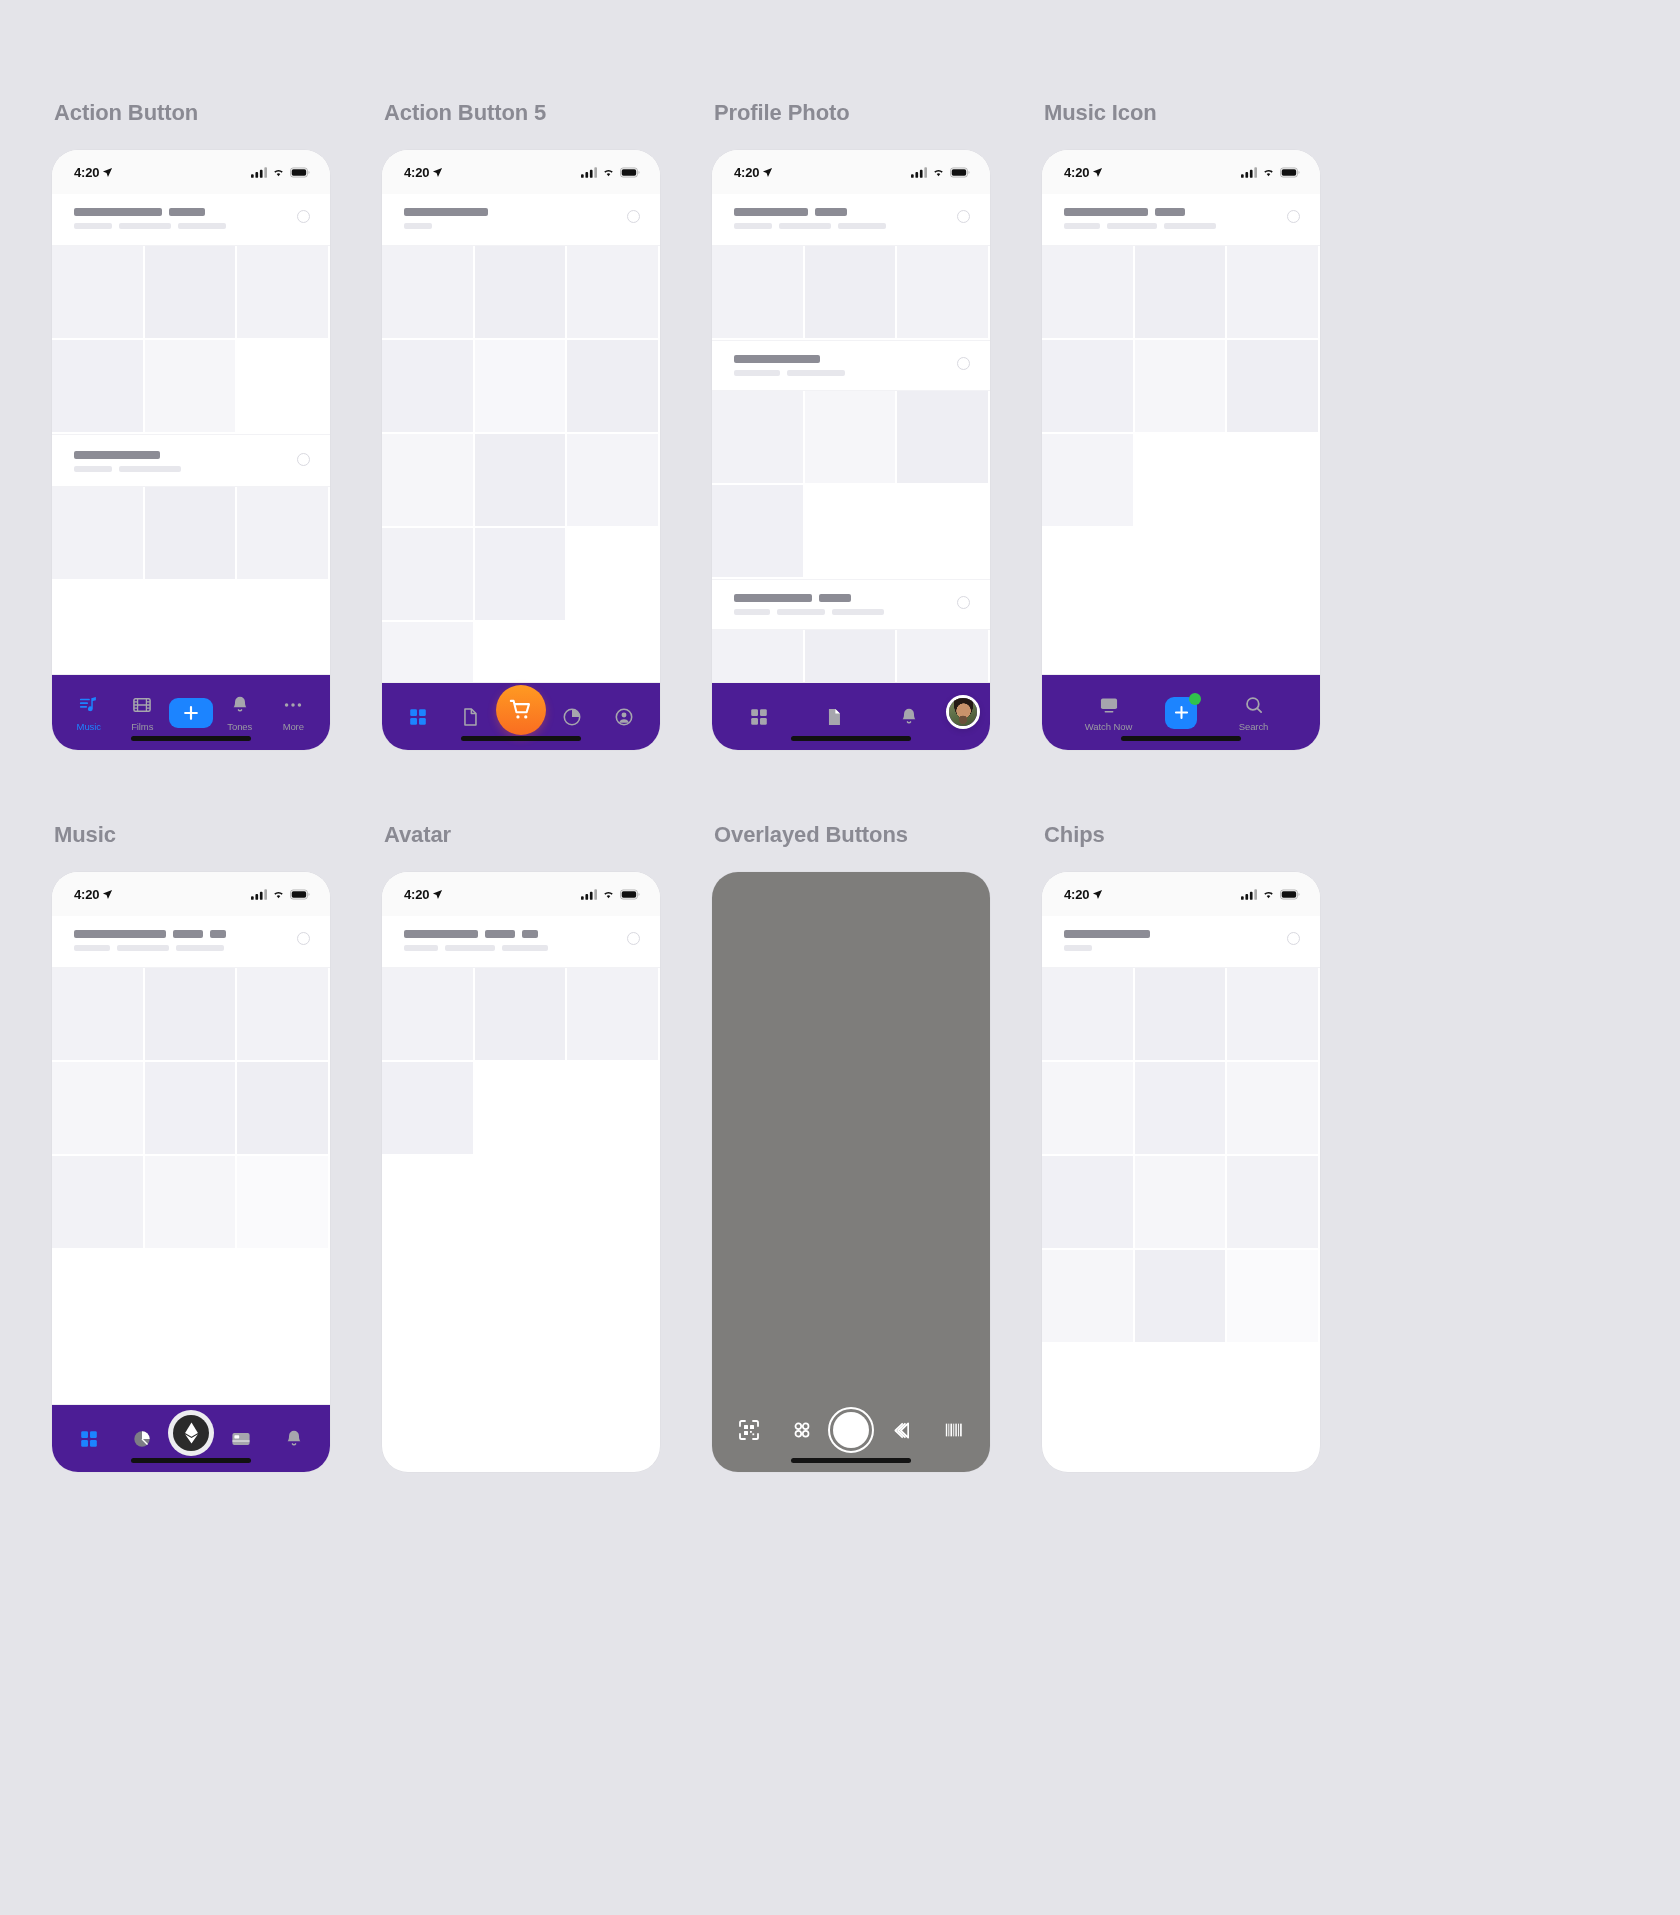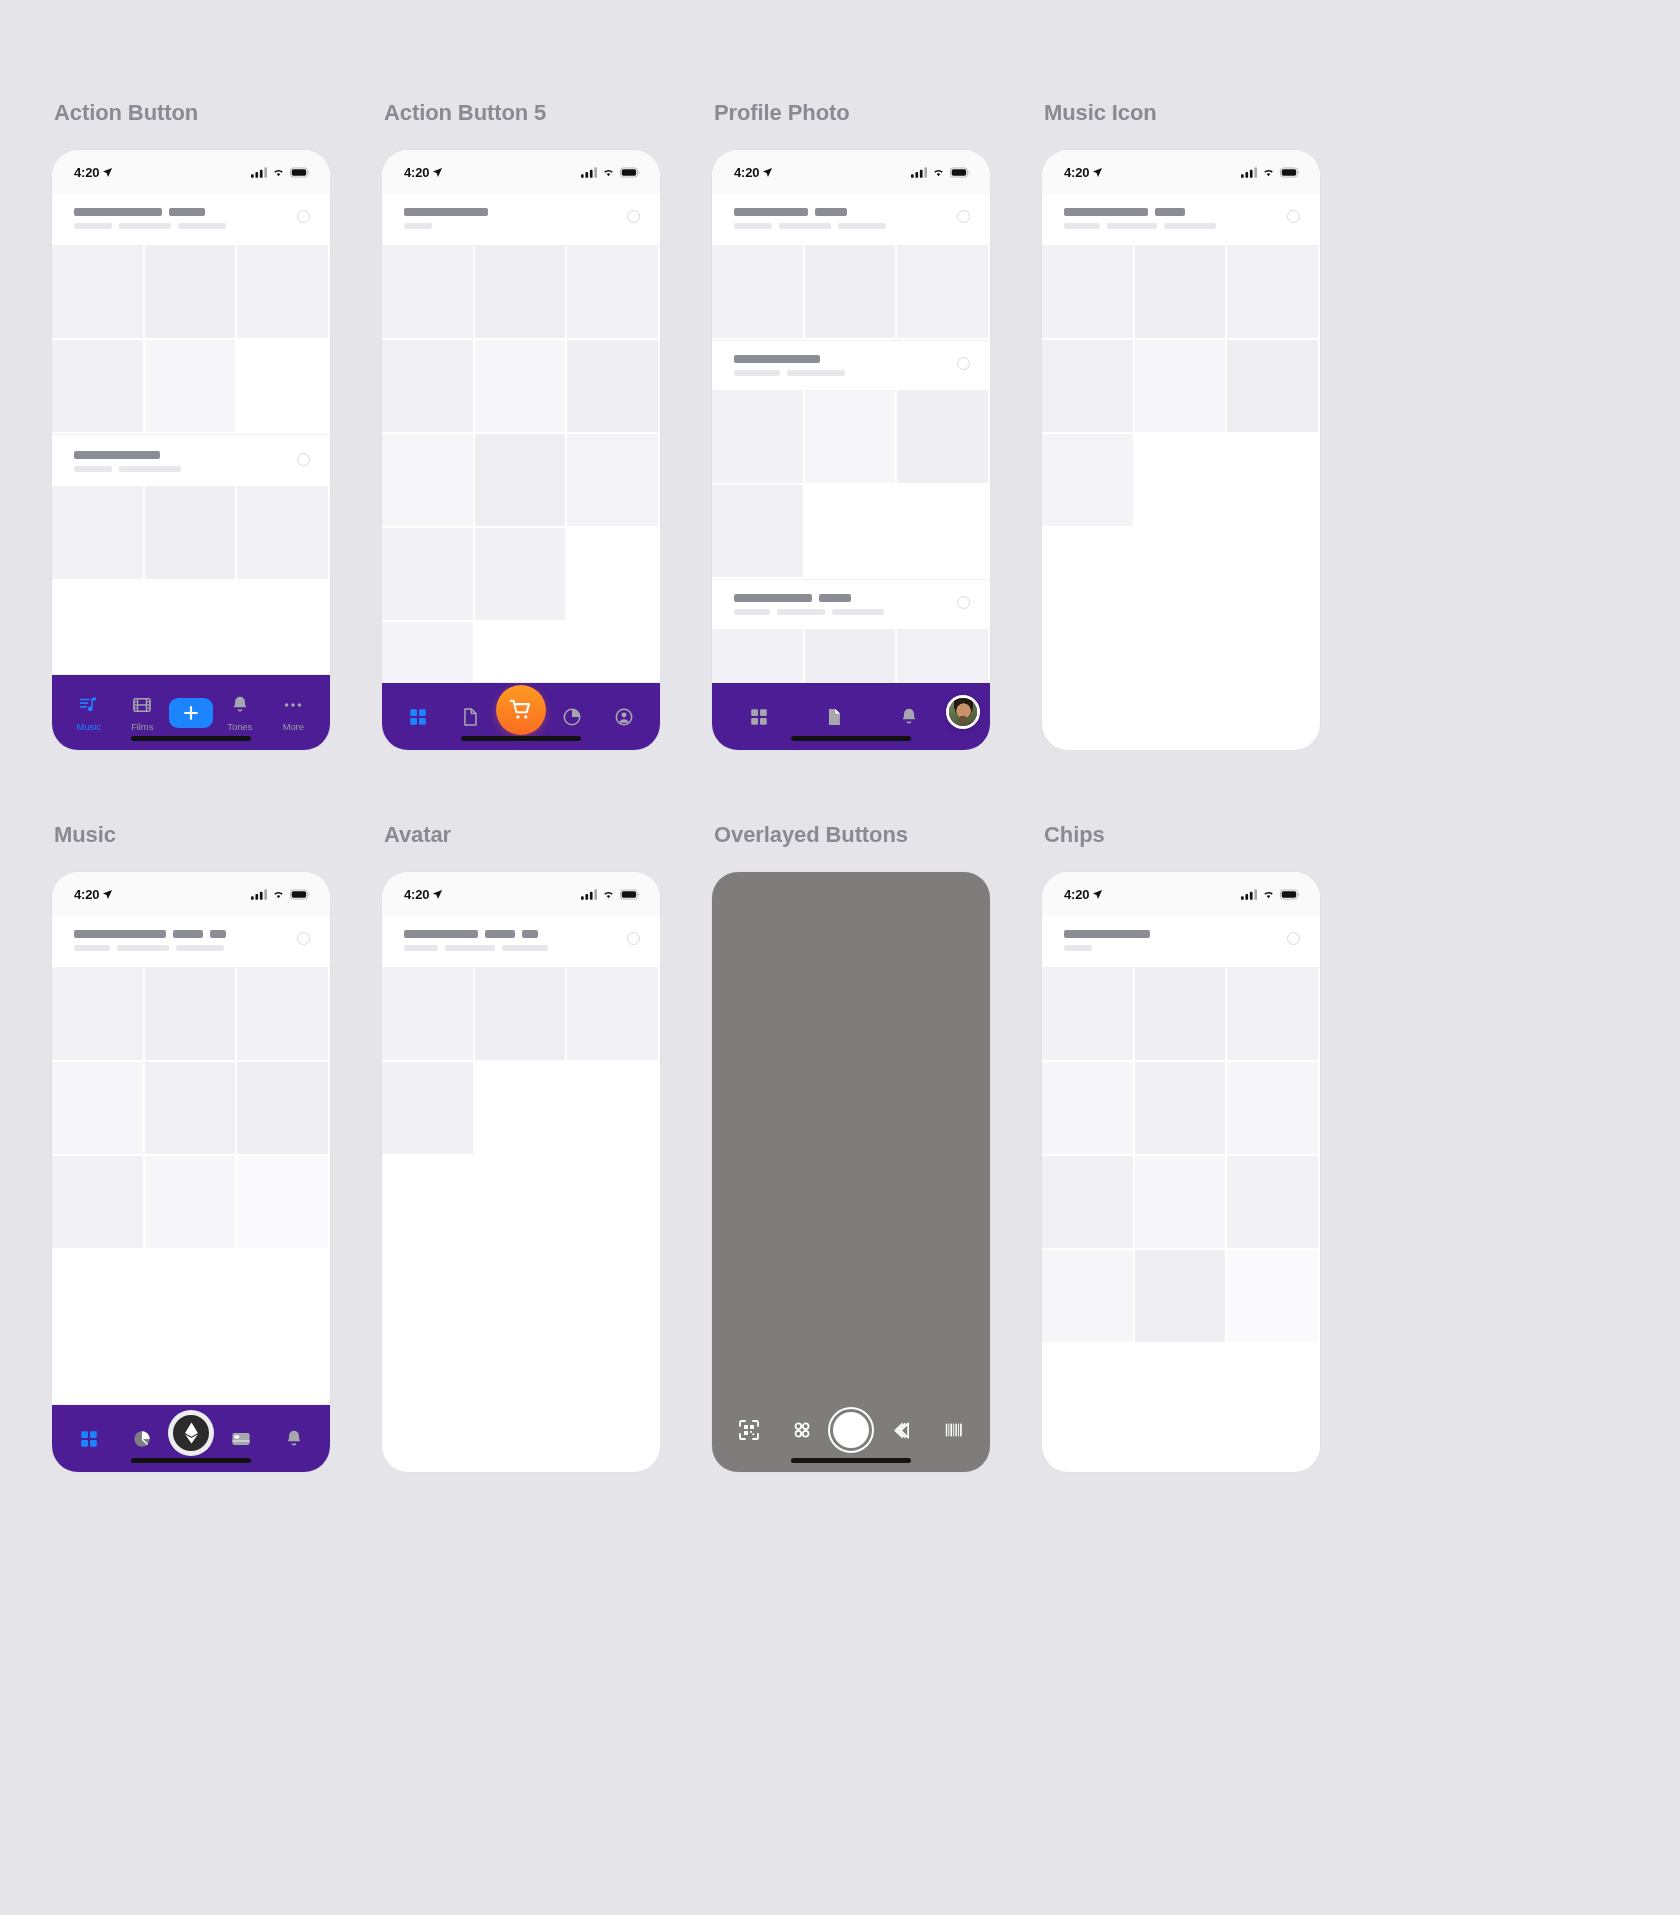--- a/index.html
+++ b/index.html
@@ -545,20 +545,45 @@
           <div class="blk" style="background:#f4f4f8"></div>
             <div class="blk" style="background:#fff"></div>
             <div class="blk" style="background:#fff"></div>
           <div class="blk" style="background:#fff"></div>
             <div class="blk" style="background:#fff"></div>
             <div class="blk" style="background:#fff"></div>
           <div class="blk" style="background:#fff"></div>
             <div class="blk" style="background:#fff"></div>
             <div class="blk" style="background:#fff"></div>
         </div>
+        <div class="footer tall">
+          <div class="tab">
+            <svg class="ic" viewBox="0 0 24 24">
+                <rect x="3.2" y="5" width="17.6" height="11.4" rx="2" fill="#a6a6ad"></rect>
+                <path d="M8 19.4h8" stroke="#a6a6ad" stroke-width="1.7" stroke-linecap="round"></path>
+              </svg>
+            <span class="tab-label">Watch Now</span>
+          </div>
+          <div class="tab" style="flex:0 0 auto">
+            <div class="fab sq">
+              <svg width="19" height="19" viewBox="0 0 24 24" style="margin:6.5px">
+                  <path d="M12 5v14M5 12h14" stroke="#fff" stroke-width="2.6" stroke-linecap="round"></path>
+                </svg>
+              <span class="badge-dot"></span>
+            </div>
+          </div>
+          <div class="tab">
+            <svg class="ic" viewBox="0 0 24 24">
+                <circle cx="10.8" cy="10.8" r="6.4" fill="none" stroke="#a6a6ad" stroke-width="1.9"></circle>
+                <path d="M15.6 15.6l4.2 4.2" stroke="#a6a6ad" stroke-width="1.9" stroke-linecap="round"></path>
+              </svg>
+            <span class="tab-label">Search</span>
+          </div>
+          <div class="home-ind"></div>
+        </div>
       </div>
     </div>
   </div>
 
   <div class="grid row2">
 
     <div class="col">
       <div class="section-label">Music</div>
       <div class="phone">
         <div class="statusbar">

